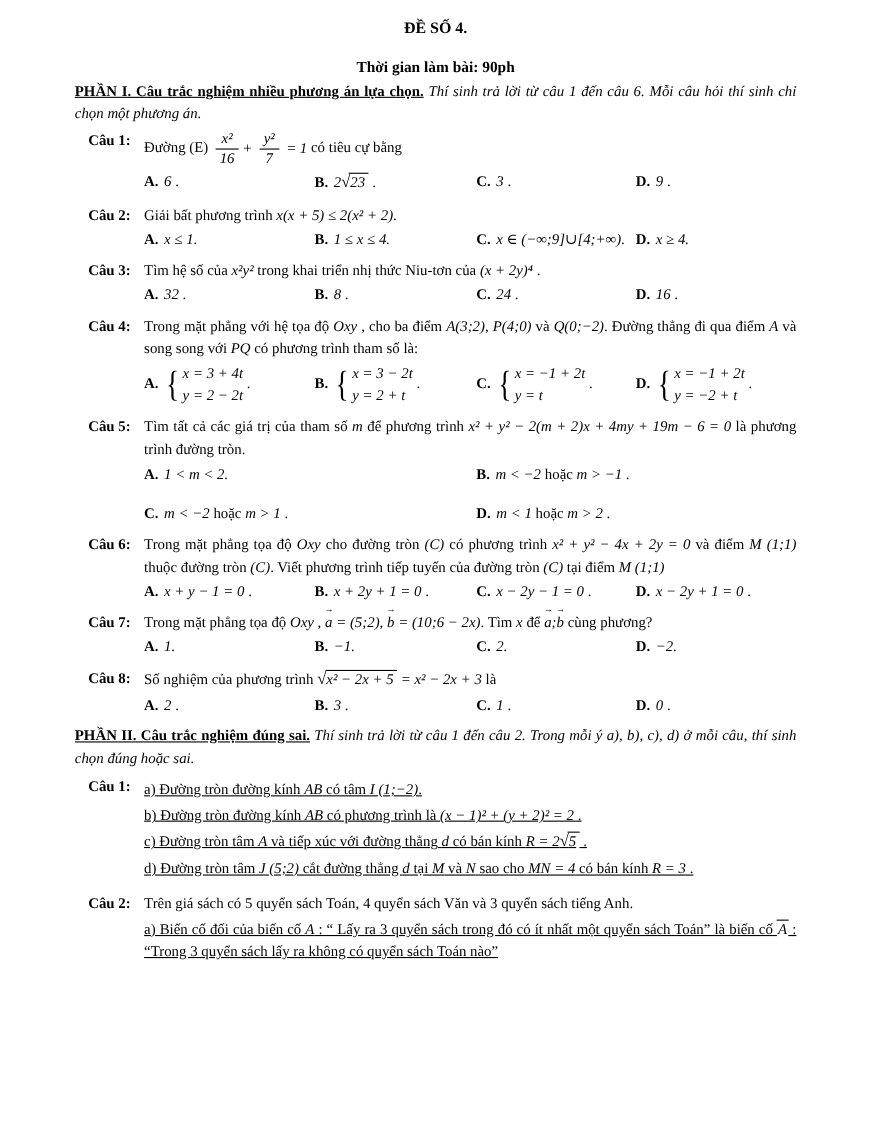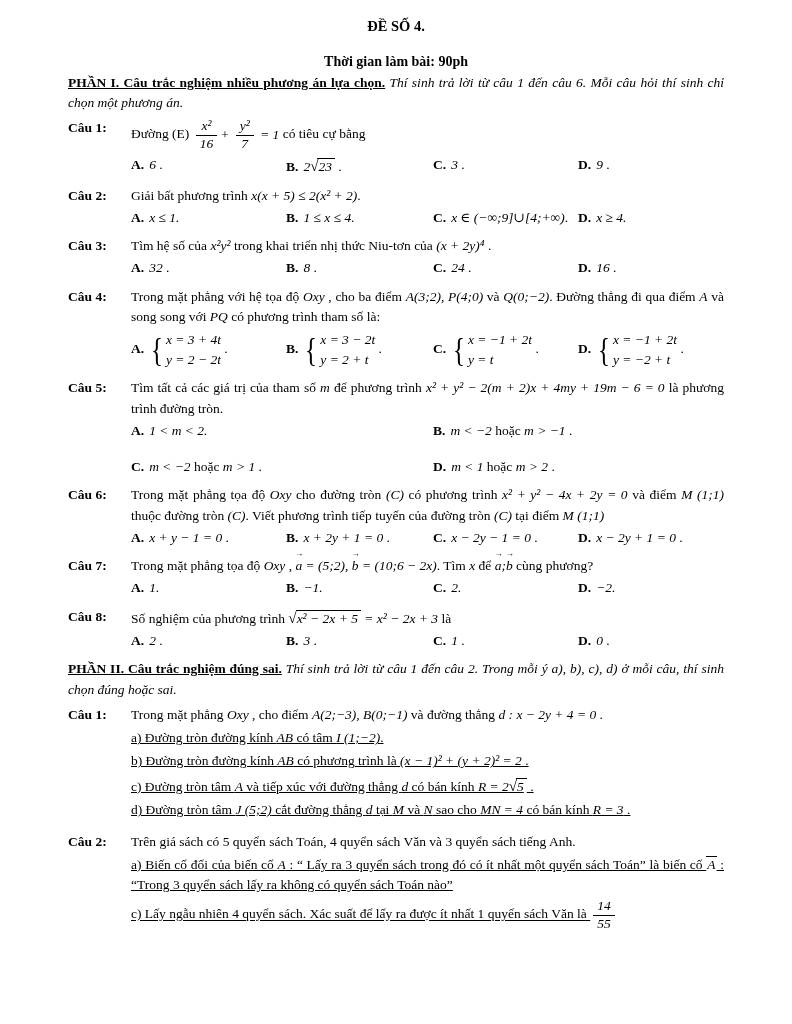--- a/index.html
+++ b/index.html
@@ -9,21 +9,21 @@
     font-family:"Liberation Serif","DejaVu Serif",serif;
     font-size:13.5px; line-height:1.5;
     padding:16px 30px 0 30px; overflow:hidden;
   }
   .title { text-align:center; font-weight:bold; font-size:14.5px; margin-bottom:13px; }
   .subtitle { text-align:center; font-weight:bold; font-size:14px; margin-bottom:1px; }
   .part-heading { margin:0 0 5px 0; text-align:justify; }
   .part-heading .ph-bold { font-weight:bold;text-decoration:underline; }
   .part-heading .ph-italic { font-style:italic; }
   .question { display:grid; grid-template-columns:63px 1fr; margin-bottom:8px; }
-  .q-label { font-weight:bold; }
+  .q-label { font-weight:bold;text-align:center; }
   .q-body { text-align:justify; margin-bottom:2px; }
   .options { display:grid; justify-content:start; margin-top:2px; align-items:start; }
   .options.grid4 { grid-template-columns:minmax(155px,max-content) minmax(147px,max-content) minmax(145px,max-content) minmax(100px,max-content); }
   .options.grid2 { grid-template-columns:minmax(302px,max-content) max-content; row-gap:16px; }
   .option { white-space:nowrap; padding-right:10px; }
   .opt-label { font-weight:bold; margin-right:5px; }
   .subitem { margin:3px 0; text-align:justify;text-decoration:underline; }
   .math { font-style:italic; }
   .txt { font-style:normal; }
   
@@ -176,29 +176,27 @@
         </div>
       </div>
     </div>
 
   <p class="part-heading"><span class="ph-bold">PHẦN II. Câu trắc nghiệm đúng sai.</span><span class="ph-italic"> Thí sinh trả lời từ câu 1 đến câu 2. Trong mỗi ý a), b), c), d) ở mỗi câu, thí sinh chọn đúng hoặc sai.</span></p>
 
   <div id="part2-questions">
       <div class="question">
         <div class="q-label">Câu 1:</div>
         <div class="q-content">
-          <div class="q-body"><span class="txt">Trong mặt phẳng </span><span class="math">Oxy</span><span class="txt"> , cho điểm  </span><span class="math">A(2;−3), B(0;−1)</span><span class="txt">  và đường thẳng  </span><span class="math">d : x − 2y + 4 = 0</span><span class="txt"> .</span></div>
           <div class="subitem"><span class="txt">a) Đường tròn đường kính  </span><span class="math">AB</span><span class="txt">  có tâm  </span><span class="math">I (1;−2)</span><span class="txt">.</span></div>
           <div class="subitem"><span class="txt">b) Đường tròn đường kính  </span><span class="math">AB</span><span class="txt">  có phương trình là </span><span class="math">(x − 1)² + (y + 2)² = 2</span><span class="txt"> .</span></div>
           <div class="subitem"><span class="txt">c) Đường tròn tâm  </span><span class="math">A</span><span class="txt">  và tiếp xúc với đường thẳng  </span><span class="math">d</span><span class="txt">  có bán kính  </span><span class="math">R = 2<span class="sqrt"><span class="sqrt-sym">√</span><span class="sqrt-body">5</span></span></span><span class="txt"> .</span></div>
           <div class="subitem"><span class="txt">d) Đường tròn tâm  </span><span class="math">J (5;2)</span><span class="txt">  cắt đường thẳng  </span><span class="math">d</span><span class="txt">  tại  </span><span class="math">M</span><span class="txt">  và  </span><span class="math">N</span><span class="txt"> sao cho  </span><span class="math">MN = 4</span><span class="txt">  có bán kính  </span><span class="math">R = 3</span><span class="txt"> .</span></div>
         </div>
       </div>
       <div class="question">
         <div class="q-label">Câu 2:</div>
         <div class="q-content">
           <div class="q-body"><span class="txt">Trên giá sách có 5 quyển sách Toán, 4 quyển sách Văn và 3 quyển sách tiếng Anh.</span></div>
           <div class="subitem"><span class="txt">a) Biến cố đối của biến cố  </span><span class="math">A</span><span class="txt"> : “ Lấy ra 3 quyển sách trong đó có ít nhất một quyển sách Toán” là biến cố  </span><span class="math"><span class="bar">A</span></span><span class="txt"> : “Trong 3 quyển sách lấy ra không có quyển sách Toán nào”</span></div>
-          <div class="subitem"><span class="txt">c) Lấy ngẫu nhiên 4 quyển sách. Xác suất để lấy ra được ít nhất 1 quyển sách Văn là </span><span class="math"><span class="frac"><span class="fr-n">14</span><span class="fr-d">55</span></span></span></div>
         </div>
       </div>
     </div>
 </div>
 
 </body></html>

